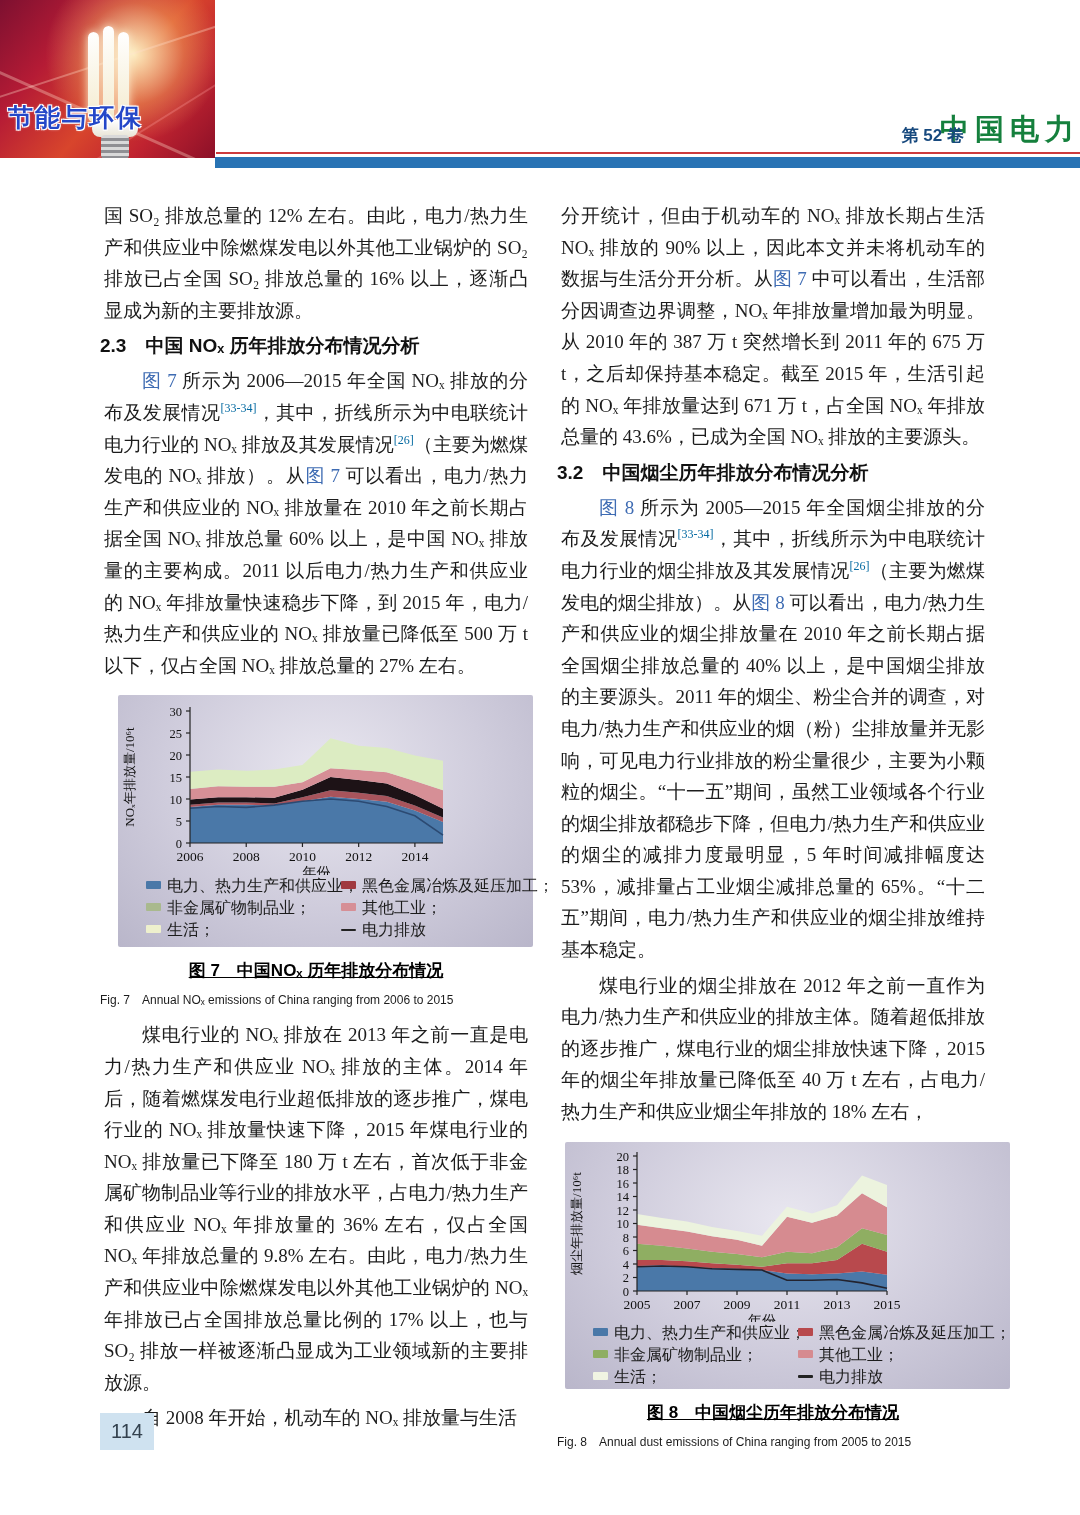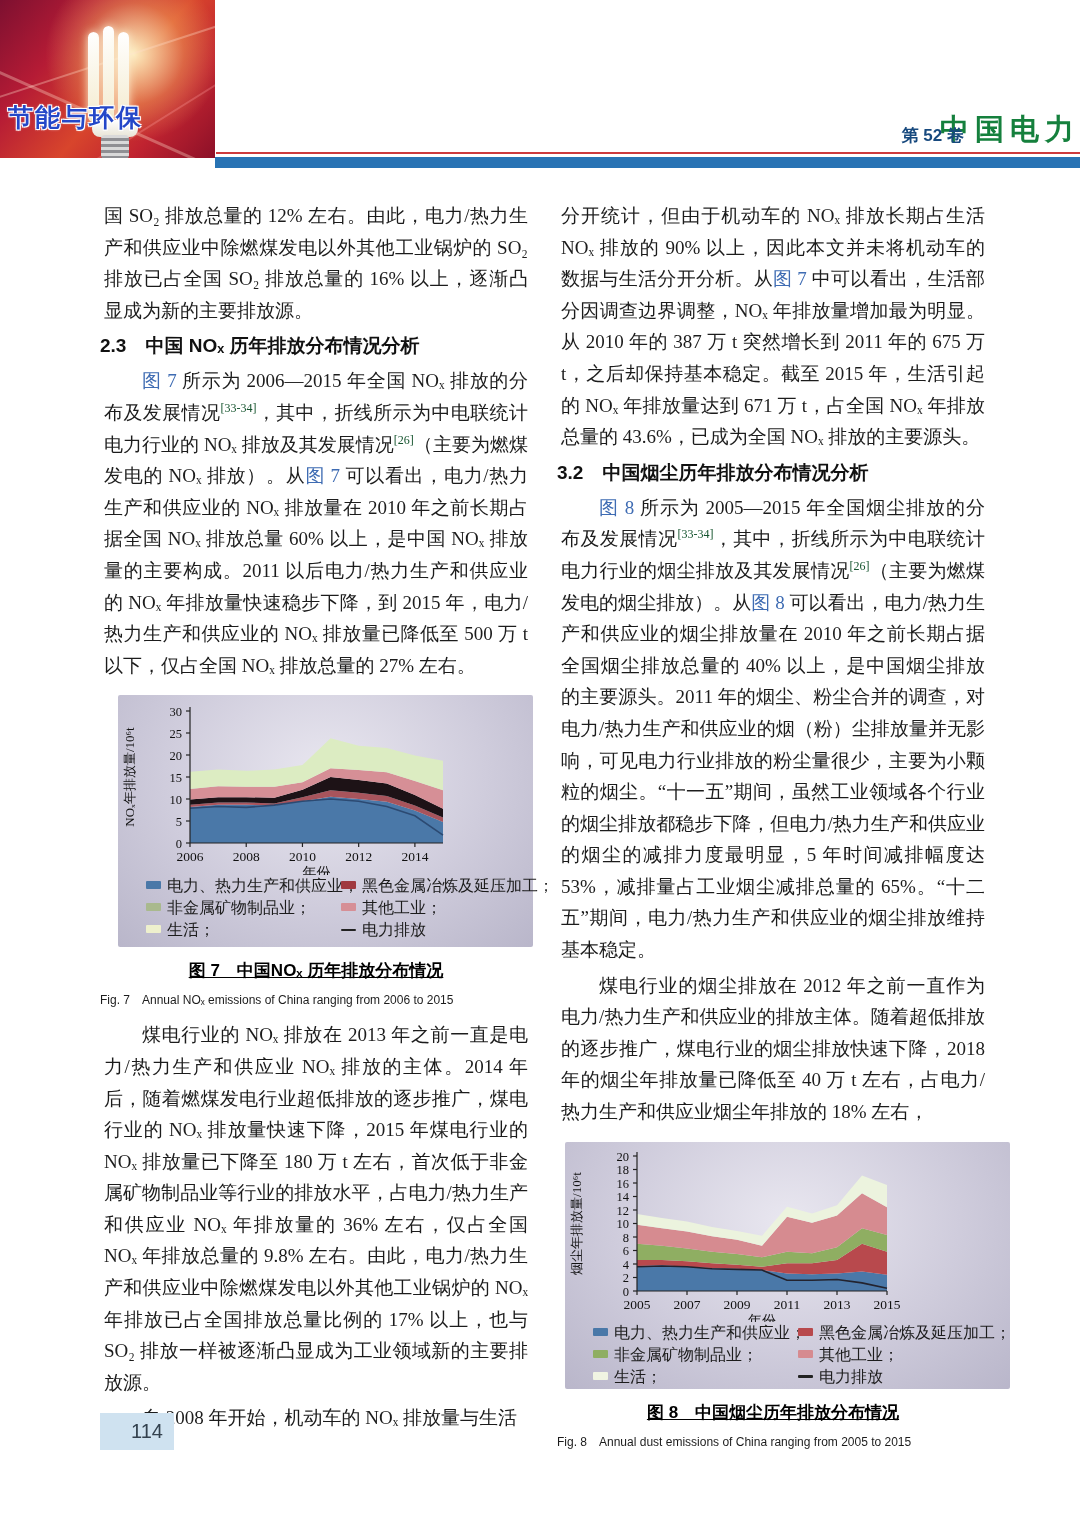--- a/index.html
+++ b/index.html
@@ -33,39 +33,39 @@
 
   
   .col{position:absolute;top:196px;}
   .col.left{left:100px;width:432px;}
   .col.right{left:557px;width:432px;}
   .para{font-size:19px;line-height:31.6px;text-align:justify;text-justify:inter-ideograph;margin:4px;}
   .para.indent{text-indent:2em;}
   .heading{font-family:"Liberation Sans","DejaVu Sans",sans-serif;font-weight:bold;font-size:19px;
     color:#111;margin:5px 0 4px;line-height:30px;}
   .link{color:#3f6cb3;}
-  .ref{color:#14532d;font-size:12px;vertical-align:super;line-height:0;}
+  .ref{color:#0369a1;font-size:12px;vertical-align:super;line-height:0;}
 
   
   .figure-block{margin:14px 0 6px;}
   .fig-panel{position:relative;border-radius:2px;
     background:radial-gradient(ellipse at 50% 32%, #e9e7f0 0%, #cfccdc 55%, #b9b6ca 100%);}
   .fig-panel svg{position:absolute;left:0;top:0;}
   .leg-item{position:absolute;white-space:nowrap;}
   .swatch{display:inline-block;width:15px;height:8px;border-radius:1px;margin-right:6px;vertical-align:2px;}
   .swatch.line{height:2.5px;vertical-align:4px;}
   .cap-cn{text-align:center;font-family:"Liberation Sans","DejaVu Sans",sans-serif;font-weight:bold;
     font-size:17px;margin-top:12px;color:#000000;text-decoration:underline;}
   .cap-en{text-align:left;font-family:"Liberation Sans","DejaVu Sans",sans-serif;font-size:12px;
     line-height:26px;margin-top:5px;color:#1c1c1c;}
 
   
   .page-number{position:absolute;left:100px;top:1413px;width:54px;height:37px;background:#cfe2f0;
     color:#33414e;font-size:20px;display:flex;align-items:center;justify-content:center;
-    font-family:"Liberation Sans",sans-serif;padding-left:20px;}
+    font-family:"Liberation Sans",sans-serif;}
 </style>
 </head>
 <body>
 
 <div class="page">
 
   <div class="cover">
     <div class="ray r1"></div>
     <div class="ray r2"></div>
     <div class="ray r3"></div>
@@ -135,21 +135,21 @@
         <div class="cap-cn">图 7　中国NOₓ 历年排放分布情况</div>
         <div class="cap-en">Fig. 7　Annual NOₓ emissions of China ranging from 2006 to 2015</div>
       </div>
       <p class="para indent"><span>煤电行业的 NOₓ 排放在 2013 年之前一直是电力/热力生产和供应业 NOₓ 排放的主体。2014 年后，随着燃煤发电行业超低排放的逐步推广，煤电行业的 NOₓ 排放量快速下降，2015 年煤电行业的 NOₓ 排放量已下降至 180 万 t 左右，首次低于非金属矿物制品业等行业的排放水平，占电力/热力生产和供应业 NOₓ 年排放量的 36% 左右，仅占全国 NOₓ 年排放总量的 9.8% 左右。由此，电力/热力生产和供应业中除燃煤发电以外其他工业锅炉的 NOₓ 年排放已占全国排放总量比例的 17% 以上，也与 SO₂ 排放一样被逐渐凸显成为工业领域新的主要排放源。</span></p>
       <p class="para indent"><span>自 2008 年开始，机动车的 NOₓ 排放量与生活</span></p>
     </section>
   <section class="col right" id="col-right">
       <p class="para"><span>分开统计，但由于机动车的 NOₓ 排放长期占生活 NOₓ 排放的 90% 以上，因此本文并未将机动车的数据与生活分开分析。从</span><span class="link">图 7</span><span> 中可以看出，生活部分因调查边界调整，NOₓ 年排放量增加最为明显。从 2010 年的 387 万 t 突然增长到 2011 年的 675 万 t，之后却保持基本稳定。截至 2015 年，生活引起的 NOₓ 年排放量达到 671 万 t，占全国 NOₓ 年排放总量的 43.6%，已成为全国 NOₓ 排放的主要源头。</span></p>
       <div class="heading">3.2　中国烟尘历年排放分布情况分析</div>
       <p class="para indent"><span class="link">图 8</span><span> 所示为 2005—2015 年全国烟尘排放的分布及发展情况</span><span class="ref">[33-34]</span><span>，其中，折线所示为中电联统计电力行业的烟尘排放及其发展情况</span><span class="ref">[26]</span><span>（主要为燃煤发电的烟尘排放）。从</span><span class="link">图 8</span><span> 可以看出，电力/热力生产和供应业的烟尘排放量在 2010 年之前长期占据全国烟尘排放总量的 40% 以上，是中国烟尘排放的主要源头。2011 年的烟尘、粉尘合并的调查，对电力/热力生产和供应业的烟（粉）尘排放量并无影响，可见电力行业排放的粉尘量很少，主要为小颗粒的烟尘。“十一五”期间，虽然工业领域各个行业的烟尘排放都稳步下降，但电力/热力生产和供应业的烟尘的减排力度最明显，5 年时间减排幅度达 53%，减排量占工业烟尘减排总量的 65%。“十二五”期间，电力/热力生产和供应业的烟尘排放维持基本稳定。</span></p>
-      <p class="para indent"><span>煤电行业的烟尘排放在 2012 年之前一直作为电力/热力生产和供应业的排放主体。随着超低排放的逐步推广，煤电行业的烟尘排放快速下降，2018 年的烟尘年排放量已降低至 40 万 t 左右，占电力/热力生产和供应业烟尘年排放的 18% 左右，</span></p>
+      <p class="para indent"><span>煤电行业的烟尘排放在 2012 年之前一直作为电力/热力生产和供应业的排放主体。随着超低排放的逐步推广，煤电行业的烟尘排放快速下降，2015 年的烟尘年排放量已降低至 40 万 t 左右，占电力/热力生产和供应业烟尘年排放的 18% 左右，</span></p>
       <div class="figure-block">
         <div class="fig-panel" style="width: 445px; height: 247px; margin-left: 8px;">
           <svg width="445" height="180" viewBox="0 0 445 180">
             <polygon points="72,124.025 97,123.35 122,124.7 147,126.05 172,126.725 197,128.075 222,131.45 247,132.125 272,131.45 297,129.425 322,132.8 322,149 297,149 272,149 247,149 222,149 197,149 172,149 147,149 122,149 97,149 72,149" fill="#4a78a8"></polygon>
             <polygon points="72,117.94999999999999 97,117.95 122,119.3 147,121.325 172,122.675 197,124.7 222,121.325 247,121.325 272,117.95 297,101.75 322,109.85 322,132.8 297,129.425 272,131.45 247,132.125 222,131.45 197,128.075 172,126.725 147,126.05 122,124.7 97,123.35 72,124.025" fill="#b8494d"></polygon>
             <polygon points="72,101.75 97,103.775 122,106.475 147,109.85 172,111.875 197,115.25 222,109.85 247,111.2 272,105.125 297,86.225 322,92.975 322,109.85 297,101.75 272,117.95 247,121.325 222,121.325 197,124.7 172,122.675 147,121.325 122,119.3 97,117.95 72,117.94999999999999" fill="#8fae62"></polygon>
             <polygon points="72,82.85 97,86.225 122,89.6 147,94.325 172,97.7 197,103.775 222,74.75 247,80.825 272,73.4 297,51.125 322,65.3 322,92.975 297,86.225 272,105.125 247,111.2 222,109.85 197,115.25 172,111.875 147,109.85 122,106.475 97,103.775 72,101.75" fill="#d68b90"></polygon>
             <polygon points="72,72.05 97,76.10000000000001 122,79.475 147,84.875 172,88.925 197,93.65 222,64.625 247,71.375 272,63.275000000000006 297,33.57499999999999 322,43.025000000000006 322,65.3 297,51.125 272,73.4 247,80.825 222,74.75 197,103.775 172,97.7 147,94.325 122,89.6 97,86.225 72,82.85" fill="#ecf3de"></polygon>
             <polyline points="72,124.7 97,124.025 122,124.7 147,126.725 172,127.4 197,128.075 222,138.2 247,138.2 272,137.525 297,140.9 322,146.3" fill="none" stroke="#23232e" stroke-width="1.6"></polyline>
             <line x1="72" y1="10" x2="72" y2="149" stroke="#222" stroke-width="1.2"></line>

